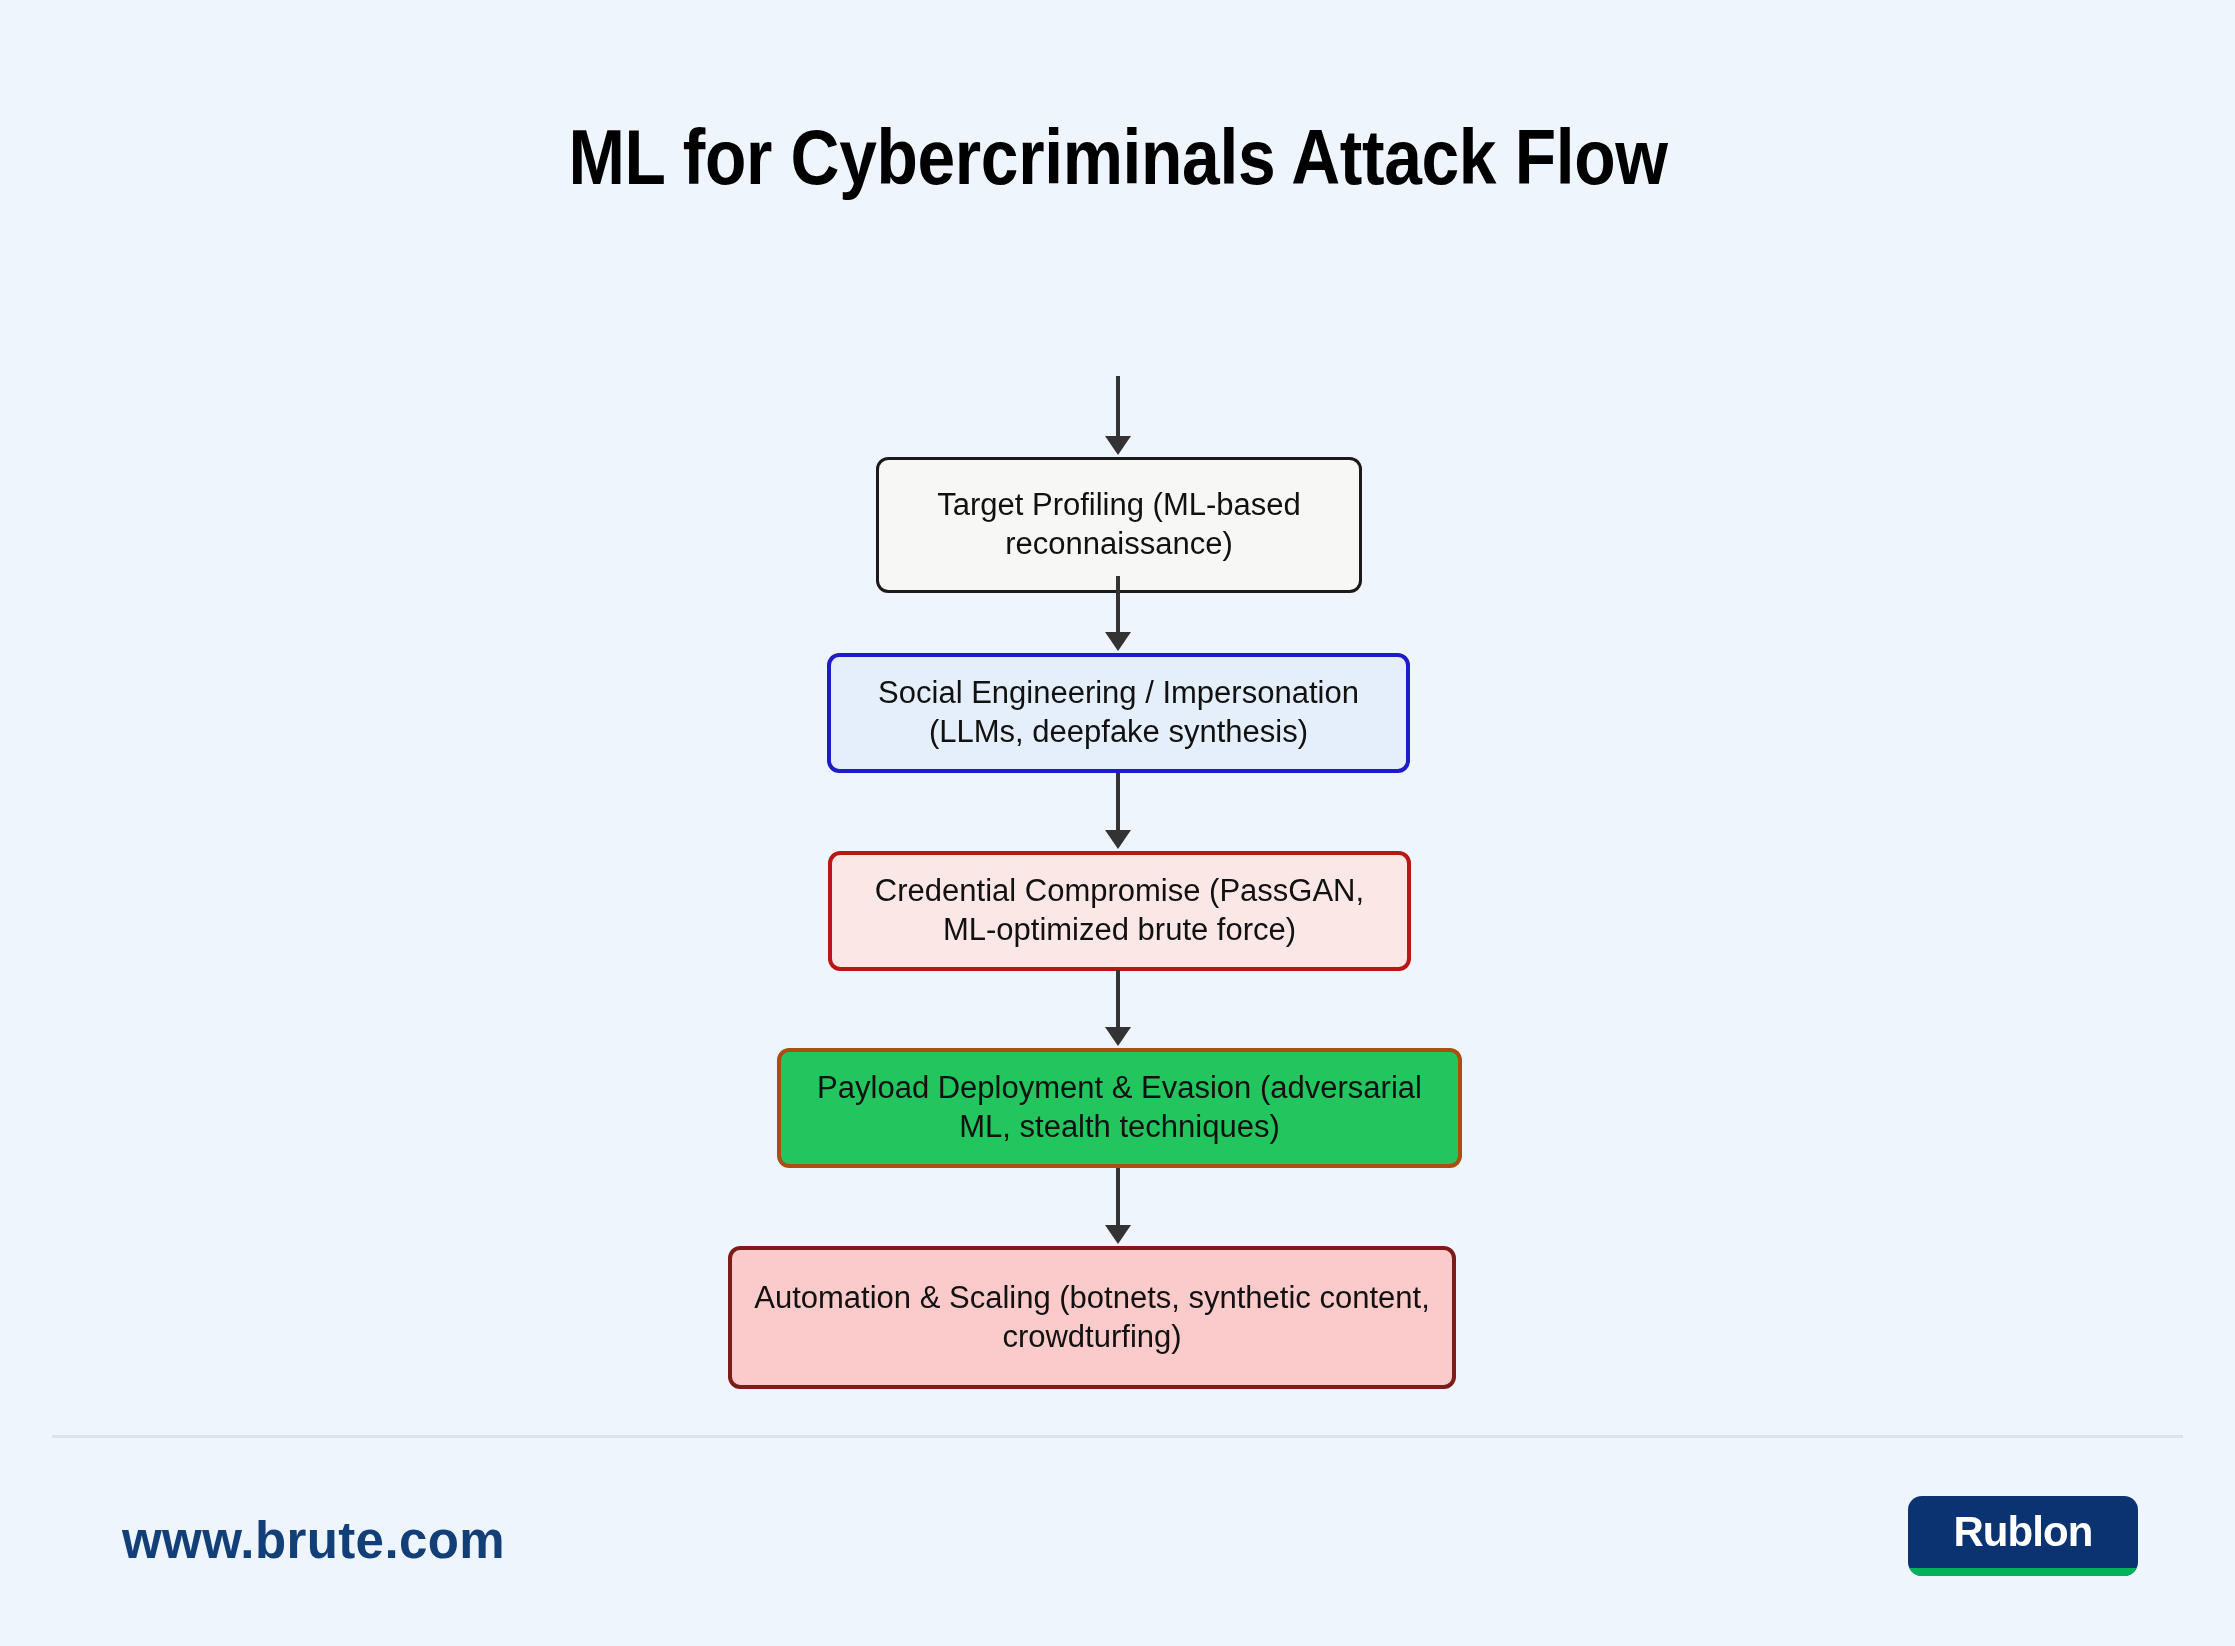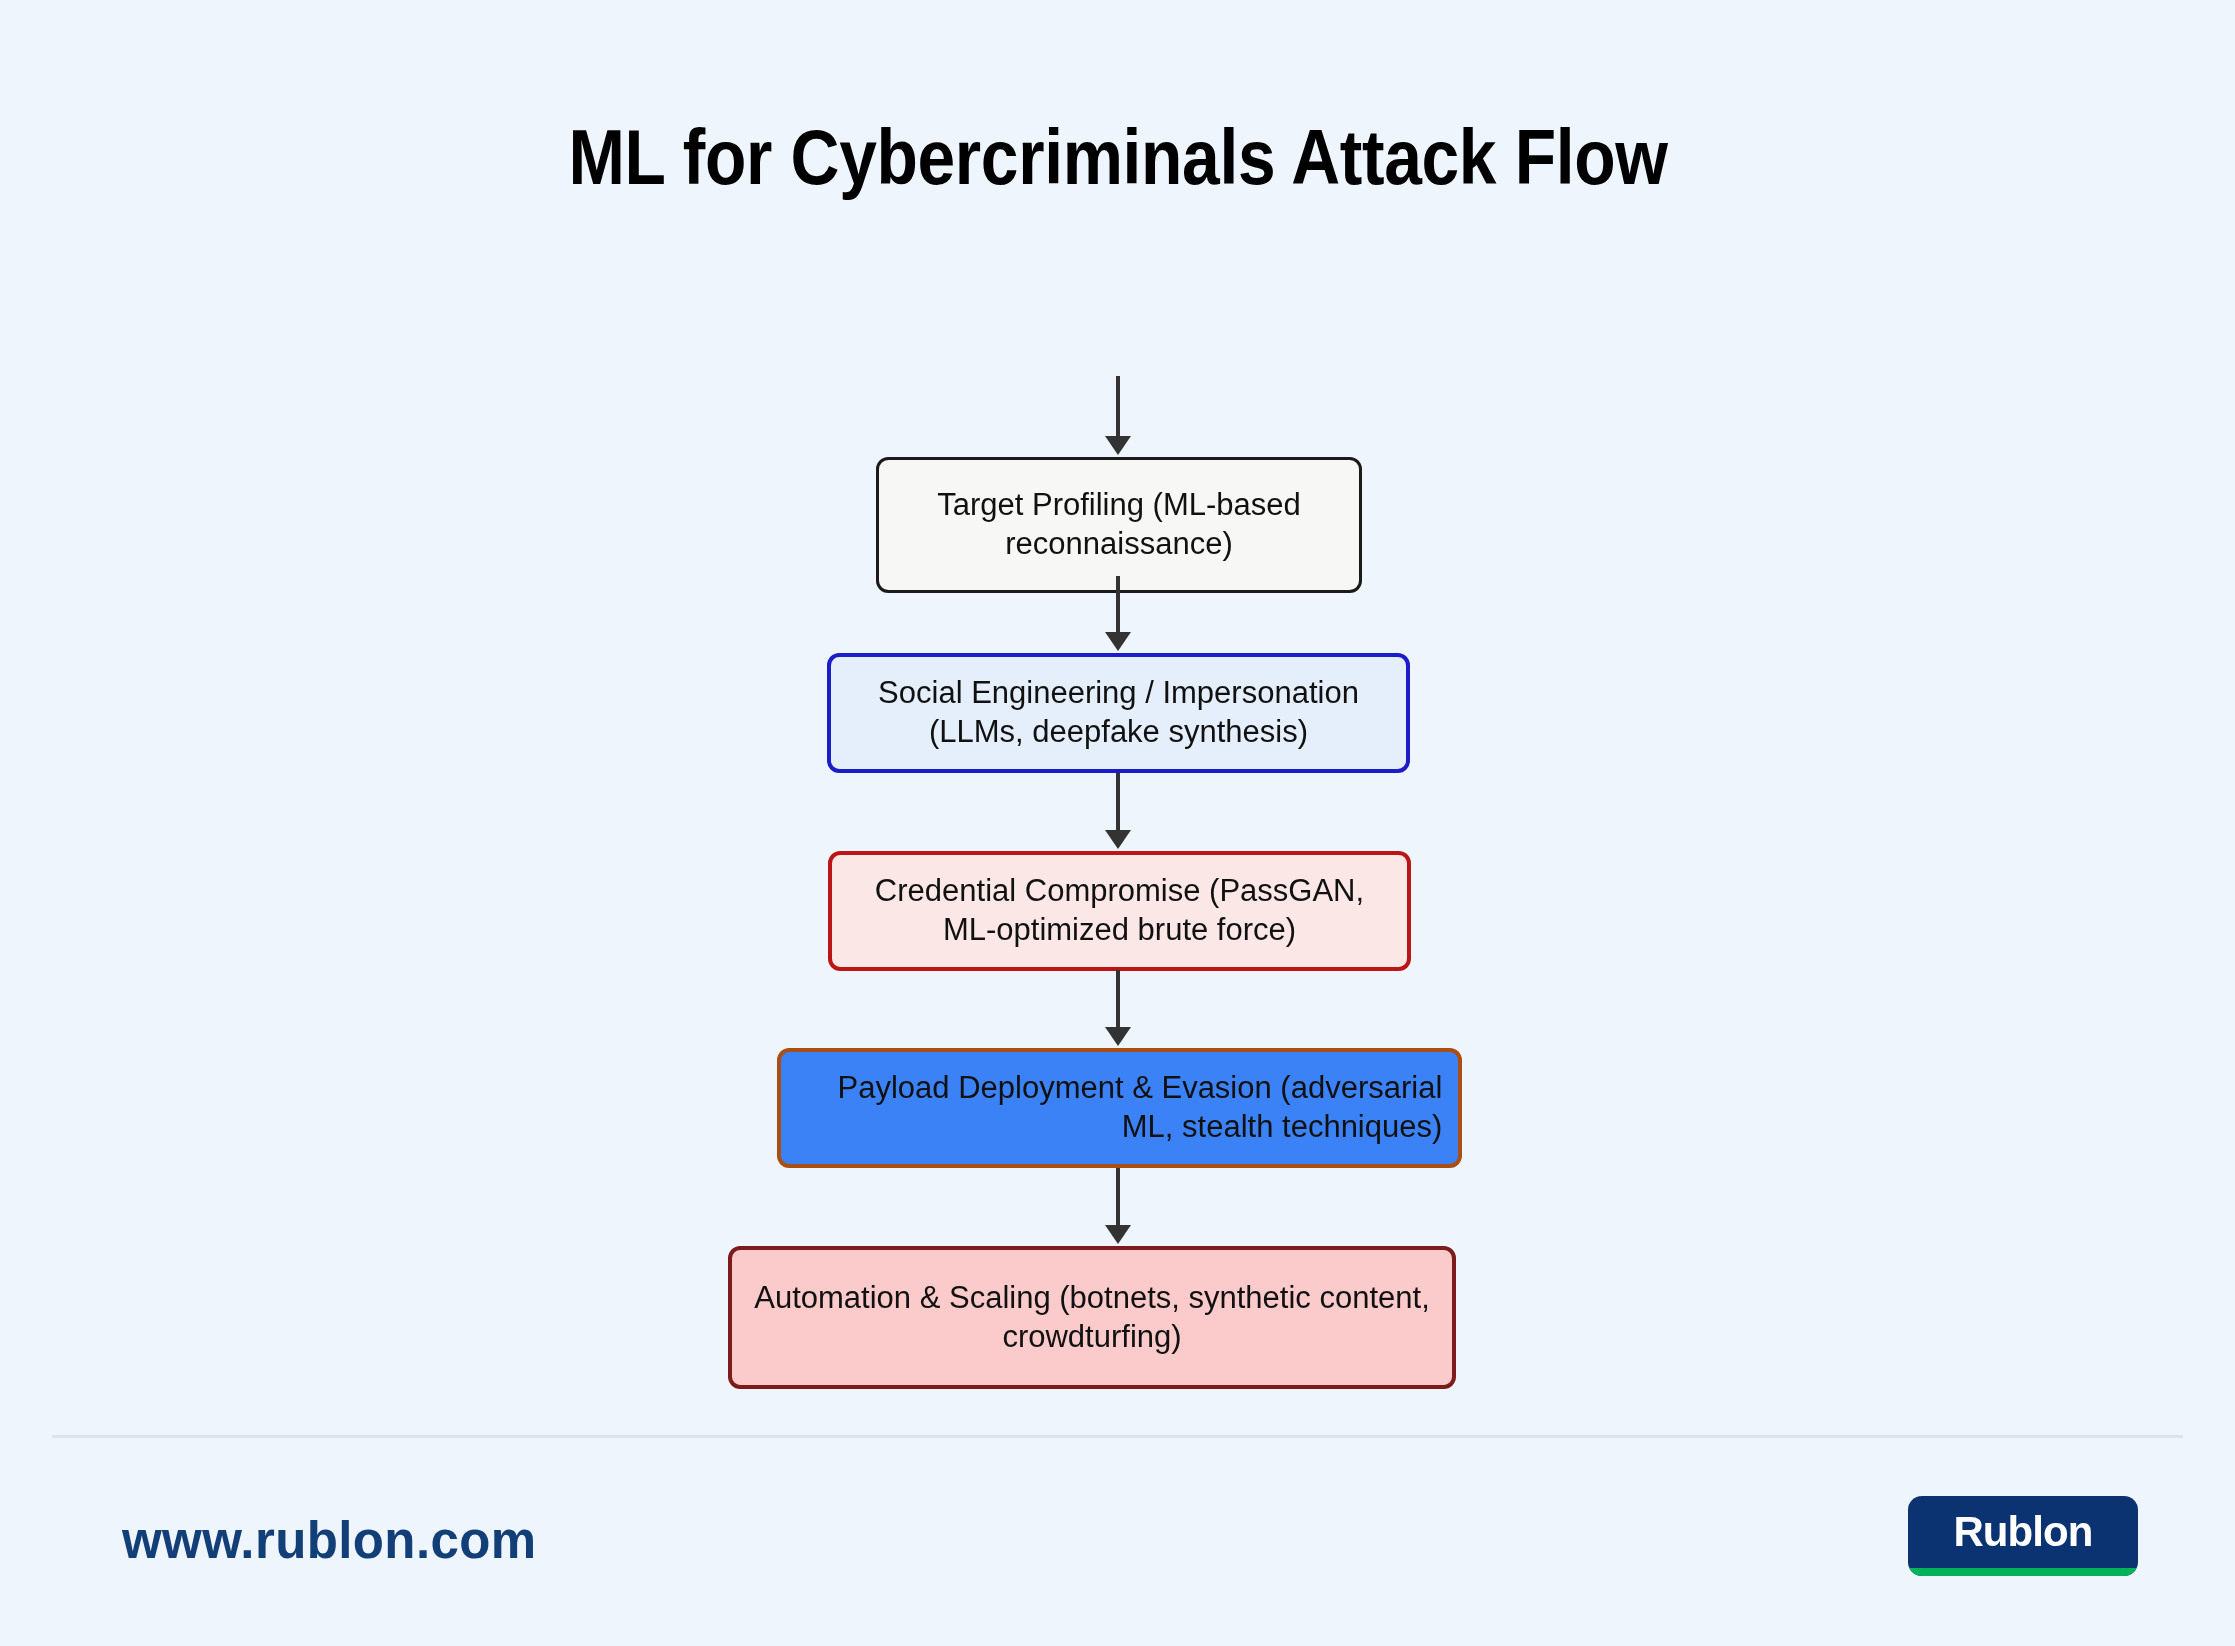--- a/index.html
+++ b/index.html
@@ -54,21 +54,21 @@
     color: #111111;
     padding: 5.2px 15.7px;
   }
   .node span { display: block; }
 
   
   .node-plain   { background: #ffffff; border: 3.5px solid #1a1a1a; }
   .node-grey    { background: #f7f7f5; border: 3.5px solid #1a1a1a; }
   .node-blue    { background: #e4effb; border: 4.4px solid #1c1cc8; }
   .node-red     { background: #fce7e7; border: 4.4px solid #bb1616; }
-  .node-orange  { background: #3b82f6; border: 4.4px solid #ab4e12; text-align: right; }
+  .node-orange  { background: #22c55e; border: 4.4px solid #ab4e12; }
   .node-pink    { background: #fbcaca; border: 4.4px solid #7d1b1b; }
 
   
   #node-attacker  { left: 924px; top: 258px;  width: 388px;  height: 119px; }
   #node-profiling { left: 876px; top: 457px;  width: 486px;  height: 136px; }
   #node-social    { left: 827px;  top: 653px;  width: 583px;  height: 120px; }
   #node-credential{ left: 828px;  top: 851px;  width: 583px;  height: 120px; }
   #node-payload   { left: 777px;  top: 1048px; width: 685px;  height: 120px; }
   #node-automation{ left: 728px;  top: 1246px; width: 728px;  height: 143px; }
 
@@ -190,19 +190,19 @@
   <div class="arrowhead" id="head-5"></div>
 
   <div class="node node-pink" id="node-automation">
     <span>Automation &amp; Scaling (botnets, synthetic content, crowdturfing)</span>
   </div>
 
 </div>
 
 <div id="footer-divider"></div>
 
-<div id="footer-url">www.rublon.com</div>
+<div id="footer-url">www.brute.com</div>
 
 <div id="brand-logo">
   <div id="brand-logo-wordmark">Rublon</div>
   <div id="brand-logo-bar"></div>
 </div>
 
 
 </body></html>

